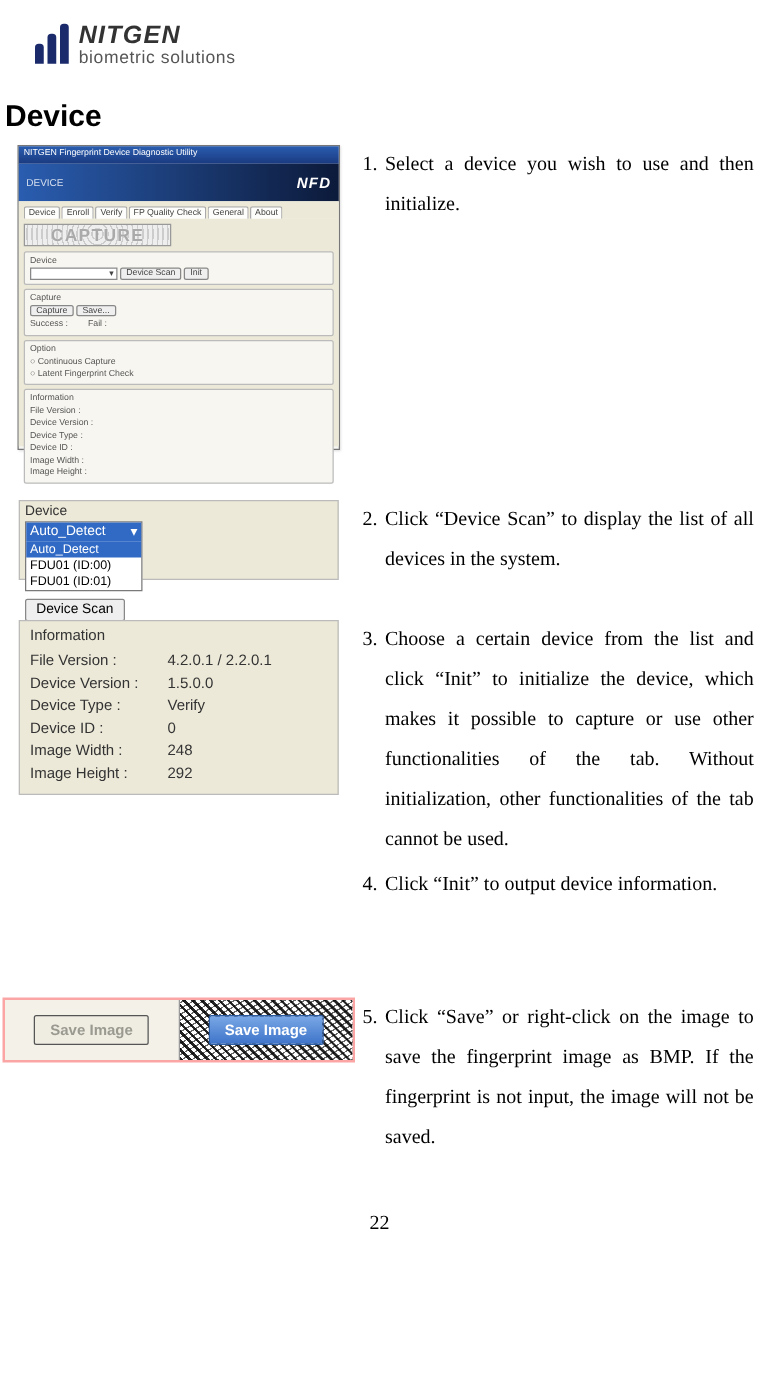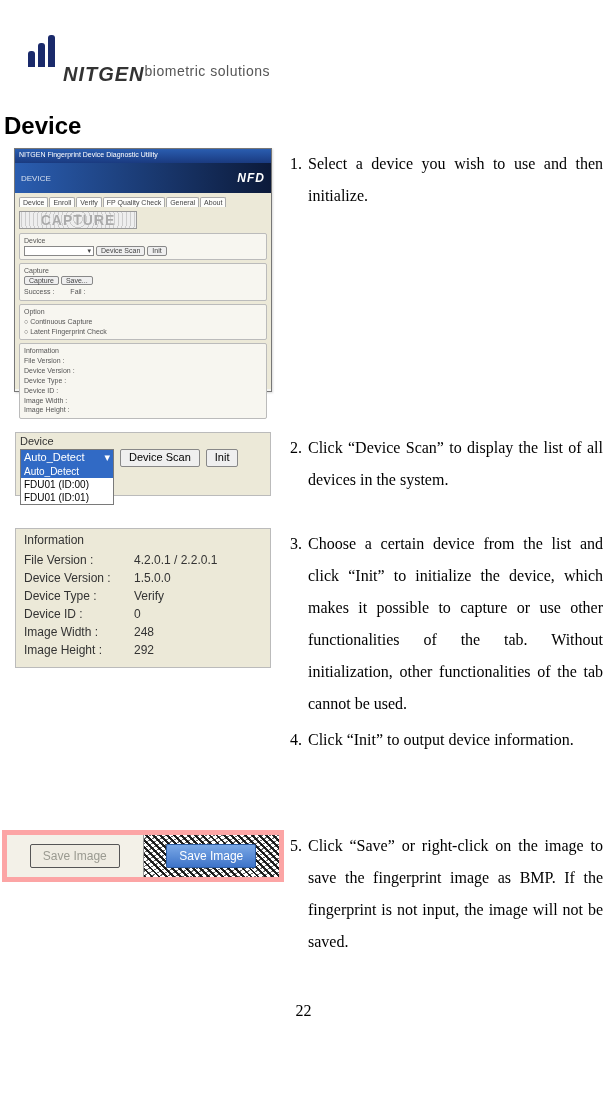--- a/index.html
+++ b/index.html
@@ -30,23 +30,22 @@
   .logo-bar {
     width: 7px;
     background: #1a2a6b;
     border-radius: 3px 3px 0 0;
   }
   .logo-bar.b1 { height: 16px; }
   .logo-bar.b2 { height: 24px; }
   .logo-bar.b3 { height: 32px; }
   .logo-text {
     display: flex;
-    flex-direction: row;
+    flex-direction: column;
     line-height: 1;
-    margin-top: 46px;
   }
   .logo-name {
     font-family: Arial, sans-serif;
     font-weight: bold;
     font-size: 20px;
     font-style: italic;
     color: #333;
     letter-spacing: 1px;
   }
   .logo-sub {
@@ -110,36 +109,36 @@
   .ss1 .grp { border:1px solid #bbb; background:#f7f6f0; padding:3px 4px; border-radius:2px; }
   .ss1 .grp .lbl { font-size:7px; color:#555; margin-bottom:2px;}
   .ss1 .grp .ctrls { display:flex; gap:2px; flex-wrap:wrap; }
   .ss1 .btn { border:1px solid #888; background:#efefef; padding:0 4px; font-size:7px; border-radius:2px; }
   .ss1 .combo { border:1px solid #888; background:#fff; padding:0 2px; font-size:7px; width:70px; display:flex; justify-content:space-between; }
   .ss1 .infoitem { font-size:7px; color:#555; line-height:1.4; }
 
   
   .ss2 { width: 256px; height: 64px; background:#ece9d8; font-family: Tahoma, Arial, sans-serif; font-size:11px; padding:2px 4px; border:1px solid #bbb; }
   .ss2 .lbl { font-size:11px; color:#333; }
-  .ss2 .row2 { display:flex; align-items:flex-start; gap:6px; margin-top:2px; }
+  .ss2 .row2 { display:flex; align-items:flex-start; gap:6px; margin-top:2px;flex-direction:column; }
   .ss2 .dropdown { width: 94px; border:1px solid #7a7a7a; background:#fff; }
   .ss2 .dropdown .sel { background:#316ac5; color:#fff; padding:1px 3px; display:flex; justify-content:space-between; }
   .ss2 .dropdown .opt { padding:1px 3px; font-size:10px; }
   .ss2 .dropdown .opt.hl { background:#316ac5; color:#fff; }
   .ss2 .wbtn { border:1px solid #888; background:#efefef; padding:1px 8px; font-size:11px; border-radius:2px; height:18px; }
 
   
   .ss3 { width: 256px; background:#ece9d8; font-family: Tahoma, Arial, sans-serif; font-size:12px; padding:4px 8px 8px 8px; border:1px solid #bbb; }
   .ss3 .grpTitle { font-size:12px; color:#333; margin-bottom:4px; }
   .ss3 .kv { display:flex; line-height:1.5; }
   .ss3 .k { width: 110px; color:#333; }
   .ss3 .v { color:#333; }
 
   
-  .ss4 { width:308px; height:52px; display:flex; border:5px solid #fca5a5; }
+  .ss4 { width:308px; height:52px; display:flex; border:2px solid #fca5a5;font-weight:bold; }
   .ss4 .half { flex:1; display:flex; align-items:center; justify-content:center; }
   .ss4 .left4 { background:#f3f1e8; border-right:1px solid #999; }
   .ss4 .right4 {
     background:
       repeating-linear-gradient(45deg, #222 0 2px, #fff 2px 5px),
       repeating-linear-gradient(-30deg, rgba(0,0,0,0.6) 0 1px, rgba(255,255,255,0) 1px 4px);
     background-blend-mode: multiply;
   }
   .ss4 .sbtn { border:1px solid #555; padding:4px 12px; font-family: Tahoma, Arial, sans-serif; font-size:12px; border-radius:2px; }
   .ss4 .sbtn.disabled { background:#efece2; color:#9a9a90; }

